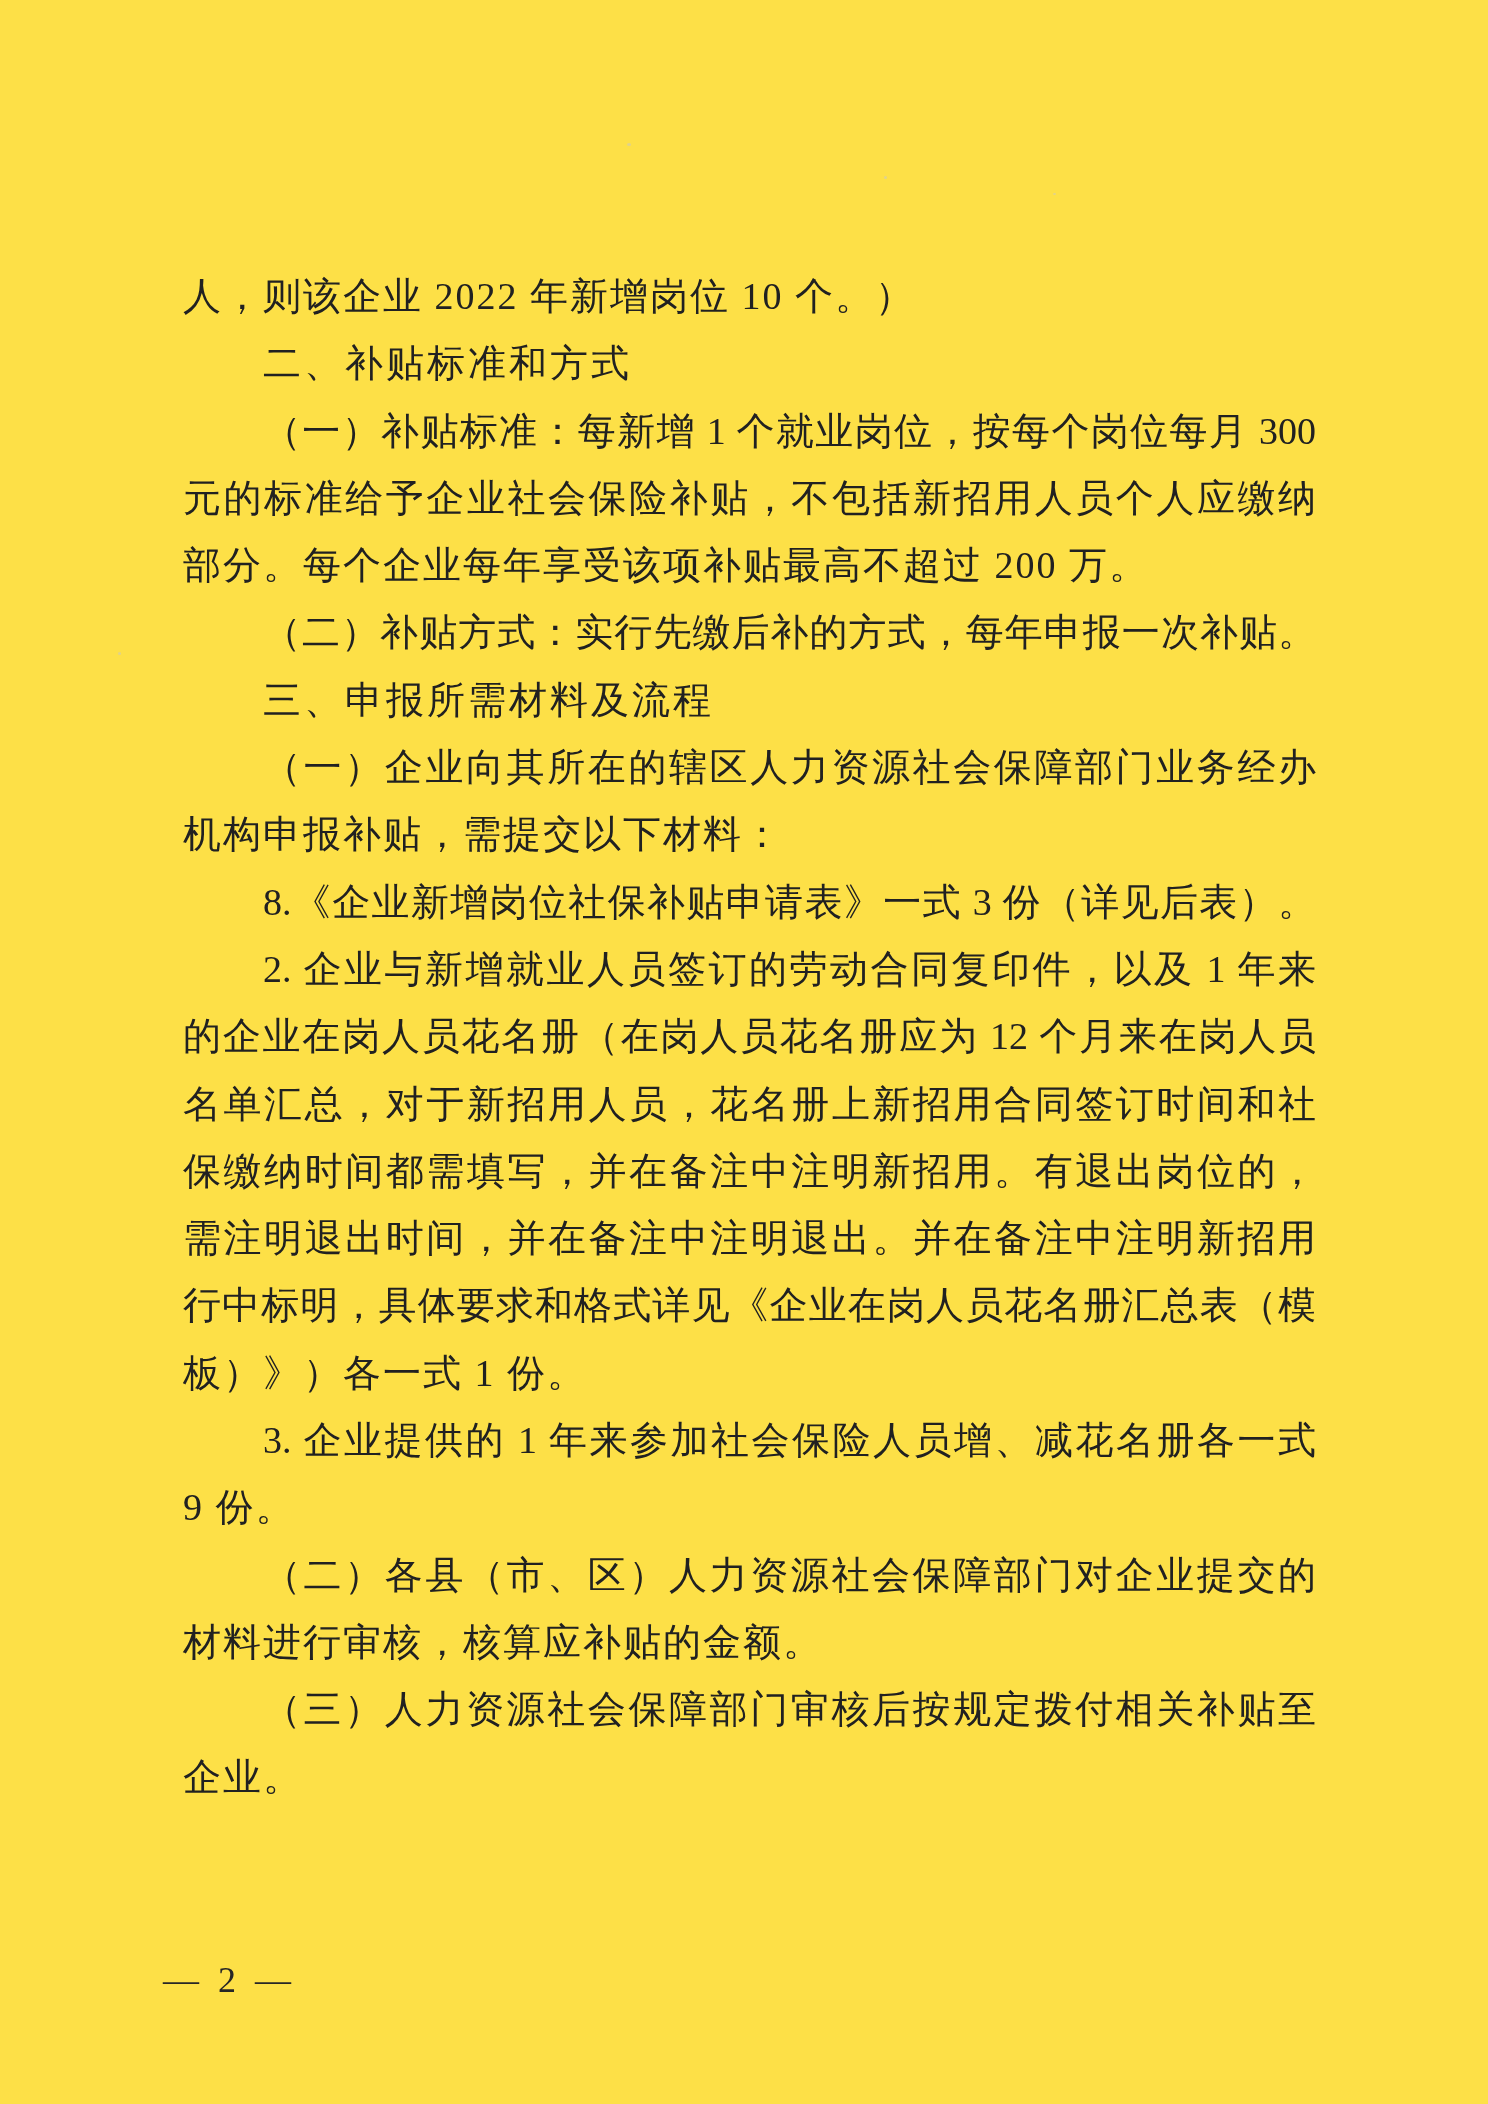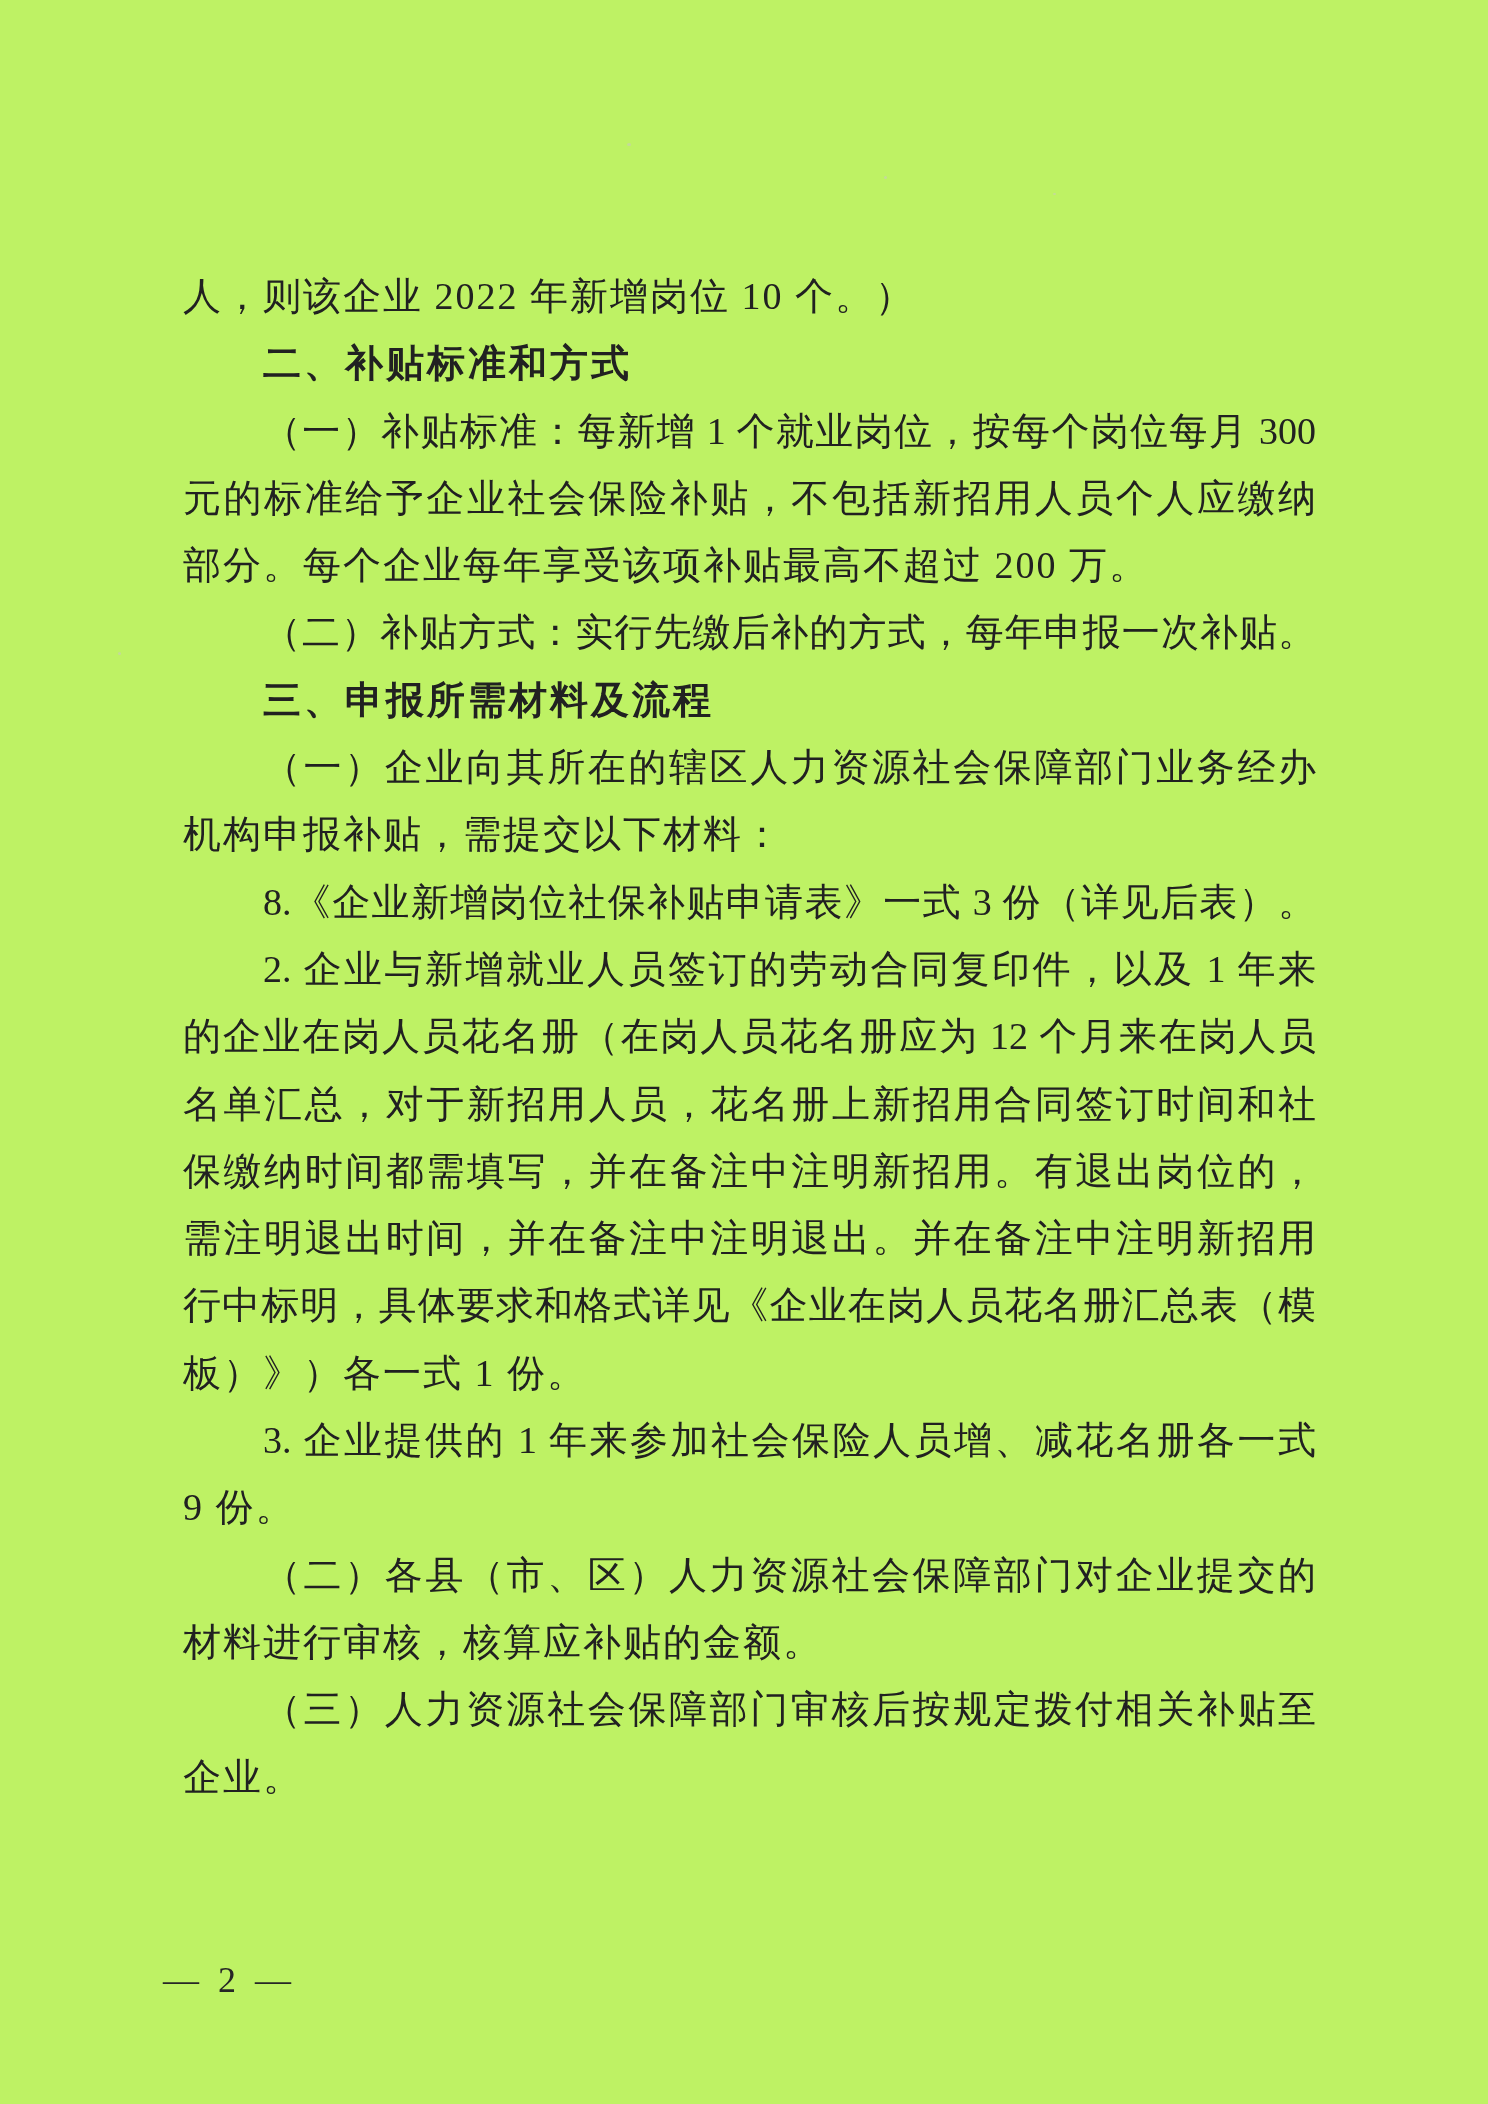--- a/index.html
+++ b/index.html
@@ -4,21 +4,21 @@
 <style>
   html, body {
     margin: 0;
     padding: 0;
     background: #e8e8e8;
   }
   .page {
     position: relative;
     width: 1488px;
     height: 2104px;
-    background: #bef264;
+    background: #fde047;
     overflow: hidden;
     font-family: "Liberation Serif", serif;
   }
   .column {
     position: absolute;
     left: 183px;
     top: 263px;
     width: 1133px;
   }
   .line {
@@ -32,21 +32,21 @@
   .line.indent {
     padding-left: 80px;
   }
   .line.just {
     text-align: justify;
     text-align-last: justify;
     letter-spacing: 0;
   }
   .line.head {
     font-family: "Liberation Sans", sans-serif;
-    font-weight: bold;
+    font-weight: normal;
     letter-spacing: 3px;
   }
   .footer {
     position: absolute;
     left: 163px;
     top: 1952px;
     height: 56px;
     line-height: 56px;
     font-size: 36px;
     color: #262626;

